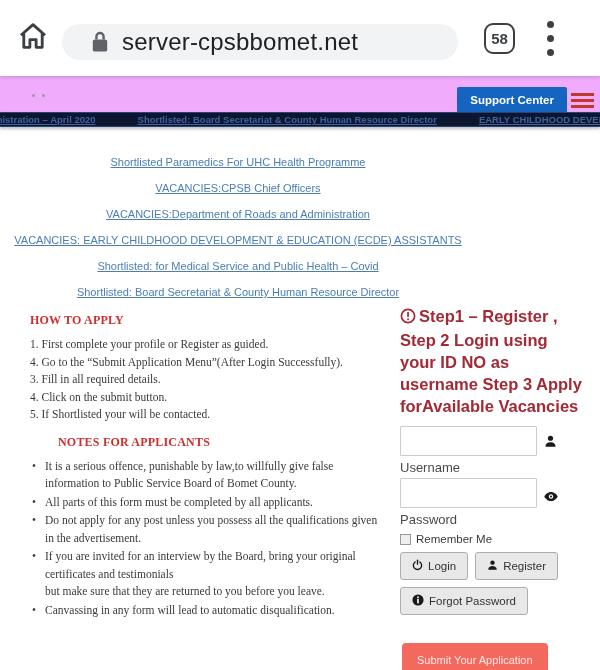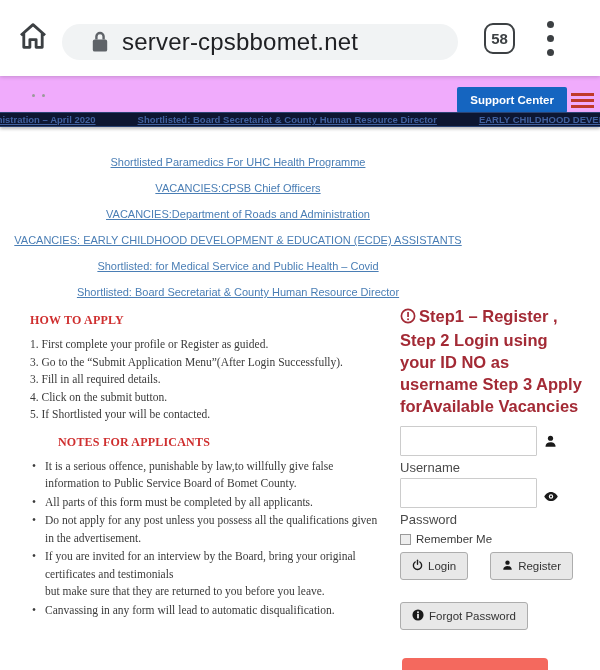--- a/index.html
+++ b/index.html
@@ -56,21 +56,21 @@
   .field-row { position:relative; width:186px; margin-bottom:2px; }
   .field-row input { width:137px; height:30px; border:1px solid #ccc; border-radius:1px; background:#fff;
     font-size:12px; padding:0 6px; color:#333; outline:none; }
   .field-ic { position:absolute; left:144px; top:8px; }
   .fld-label { font-size:13px; color:#4a4a4a; margin:4px 0 3px; }
 
   .remember-row { display:flex; align-items:center; gap:5px; margin:6px 0 7px; }
   .cbx { width:11px; height:11px; border:1px solid #9a9a9a; background:#eee; display:inline-block; }
   .remember-label { font-size:11.5px; color:#3a3a3a; }
 
-  .btn-row { display:flex; gap:22px; margin-bottom:7px; flex-wrap:wrap; }
+  .btn-row { display:flex; gap:7px; margin-bottom:7px; flex-wrap:wrap; }
   .gray-btn { display:inline-flex; align-items:center; gap:5px; background:#e8e8e8; border:1px solid #adadad;
     border-radius:3px; padding:6px 11px; font-size:11.5px; color:#333; cursor:pointer;
     font-family:"Liberation Sans","DejaVu Sans",sans-serif; }
   .submit-btn { margin-top:21px; margin-left:2px; background:#f4695e; color:#ffeceb; border:none; border-radius:4px;
     padding:11px 15px; font-size:11px; cursor:pointer; font-family:"Liberation Sans","DejaVu Sans",sans-serif; }
 </style>
 </head>
 <body>
 
 <div class="chrome">
@@ -127,21 +127,21 @@
   <a>Shortlisted: for Medical Service and Public Health – Covid</a>
   <a>Shortlisted: Board Secretariat &amp; County Human Resource Director</a>
 </div>
 
 <div class="main">
 
   <div class="left-col">
     <div class="sec-title">HOW TO APPLY</div>
     <div class="steps">
       <div>1. First complete your profile or Register as guided.</div>
-      <div>3. Go to the “Submit Application Menu”(After Login Successfully).</div>
+      <div>4. Go to the “Submit Application Menu”(After Login Successfully).</div>
       <div>3. Fill in all required details.</div>
       <div>4. Click on the submit button.</div>
       <div>5. If Shortlisted your will be contacted.</div>
     </div>
     <div class="sec-title notes-title">NOTES FOR APPLICANTS</div>
     <ul class="notes-list">
       <li><span>It is a serious offence, punishable by law,to willfully give false information to Public Service Board of Bomet County.</span></li>
       <li><span>All parts of this form must be completed by all applicants.</span></li>
       <li><span>Do not apply for any post unless you possess all the qualifications given in the advertisement.</span></li>
       <li>

